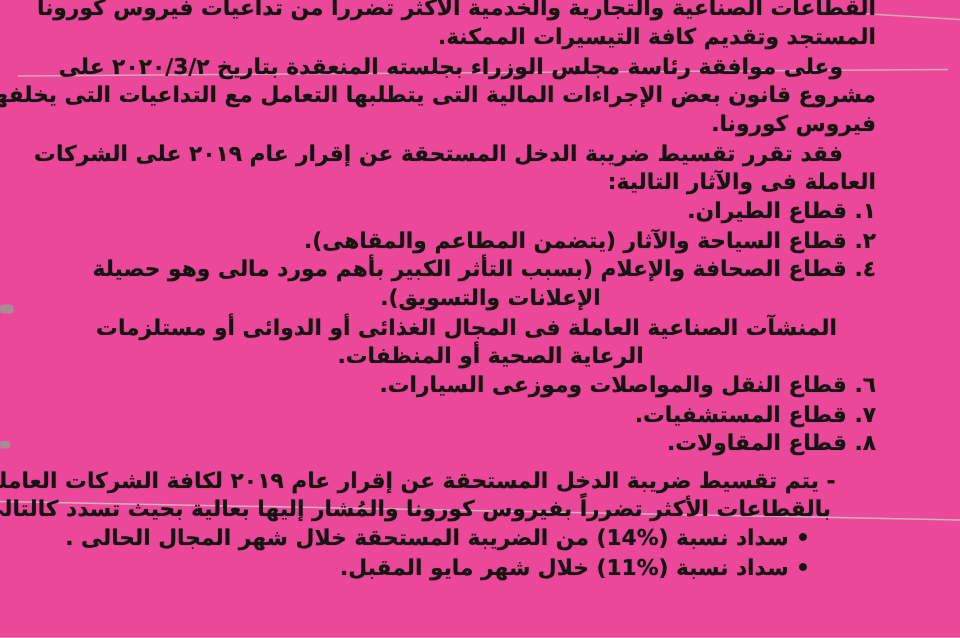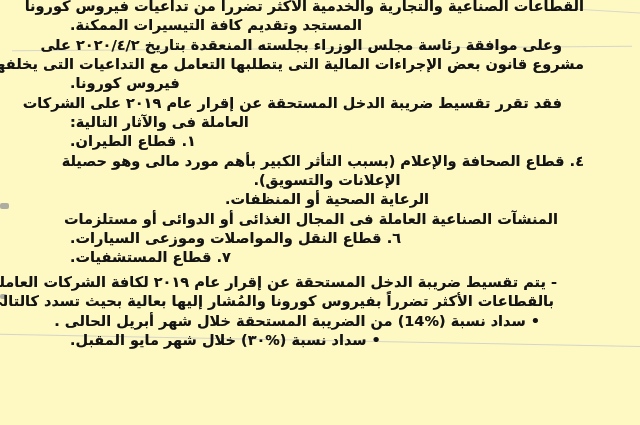--- a/index.html
+++ b/index.html
@@ -1,31 +1,31 @@
 <!DOCTYPE html>
 <html lang="ar"><head>
 <meta charset="utf-8">
 <style>
   html,body{margin:0;padding:0;}
   body{
     width:640px;height:425px;overflow:hidden;position:relative;
     background:#ffffff;
     font-family:"DejaVu Sans",sans-serif;
   }
-  .sheet{position:absolute;inset:0;background:#fef9c3;}
+  .sheet{position:absolute;inset:0;background:#ec4899;}
   .content{
     position:absolute;top:-3px;right:56px;width:514px;
     direction:rtl;unicode-bidi:embed;
     color:#141414;
     font-weight:700;
     font-size:14.5px;
     line-height:19.35px;
     text-shadow:0 0 0.6px rgba(20,20,20,0.5);
   }
-  .ln{white-space:nowrap;text-align:left;}
+  .ln{white-space:nowrap;text-align:right;}
   .full{text-align:justify;text-align-last:justify;}
   .center{text-align:left;text-align-last:center;}
   .indent{text-indent:22px;}
   .i5l2{padding:0 26px;}
   .dash1{margin-right:27px;margin-top:5px;}
   .dash2{margin-right:30px;}
   .bullet{margin-right:44px;}
   
   .art{position:absolute;background:#cacaca;height:1px;}
   .art-line-1{top:48px;left:12px;width:620px;transform:rotate(-0.4deg);opacity:.75;}
@@ -44,35 +44,37 @@
   <div class="art art-line-1"></div>
   <div class="art art-line-2"></div>
   <div class="art-blob art-blob-1"></div>
   <div class="art-blob art-blob-2"></div>
 
   <div class="content">
 
     <div class="ln full">القطاعات الصناعية والتجارية والخدمية الأكثر تضرراً من تداعيات فيروس كورونا</div>
     <div class="ln">المستجد وتقديم كافة التيسيرات الممكنة.</div>
 
-    <div class="ln full indent"><span>وعلى موافقة رئاسة مجلس الوزراء بجلسته المنعقدة بتاريخ </span><span dir="ltr">٢٠٢٠/٤/٢</span><span> على</span></div>
+    <div class="ln full indent"><span>وعلى موافقة رئاسة مجلس الوزراء بجلسته المنعقدة بتاريخ </span><span dir="ltr">٢٠٢٠/3/٢</span><span> على</span></div>
     <div class="ln full">مشروع قانون بعض الإجراءات المالية التى يتطلبها التعامل مع التداعيات التى يخلفها</div>
     <div class="ln">فيروس كورونا.</div>
 
     <div class="ln full indent">فقد تقرر تقسيط ضريبة الدخل المستحقة عن إقرار عام ٢٠١٩ على الشركات</div>
     <div class="ln">العاملة فى والآثار التالية:</div>
 
     <div class="ln">١. قطاع الطيران.</div>
+    <div class="ln">٢. قطاع السياحة والآثار (يتضمن المطاعم والمقاهى).</div>
     <div class="ln full">٤. قطاع الصحافة والإعلام (بسبب التأثر الكبير بأهم مورد مالى وهو حصيلة</div>
     <div class="ln center">الإعلانات والتسويق).</div>
+    <div class="ln full i5l2">المنشآت الصناعية العاملة فى المجال الغذائى أو الدوائى أو مستلزمات</div>
     <div class="ln center">الرعاية الصحية أو المنظفات.</div>
-    <div class="ln full i5l2">المنشآت الصناعية العاملة فى المجال الغذائى أو الدوائى أو مستلزمات</div>
     <div class="ln">٦. قطاع النقل والمواصلات وموزعى السيارات.</div>
     <div class="ln">٧. قطاع المستشفيات.</div>
+    <div class="ln">٨. قطاع المقاولات.</div>
 
     <div class="ln full dash1">- يتم تقسيط ضريبة الدخل المستحقة عن إقرار عام ٢٠١٩ لكافة الشركات العاملة</div>
     <div class="ln full dash2">بالقطاعات الأكثر تضرراً بفيروس كورونا والمُشار إليها بعالية بحيث تسدد كالتالى:</div>
 
-    <div class="ln bullet"><span>• سداد نسبة </span><span dir="ltr">(14%)</span><span> من الضريبة المستحقة خلال شهر أبريل الحالى .</span></div>
-    <div class="ln bullet"><span>• سداد نسبة </span><span dir="ltr">(٣٠%)</span><span> خلال شهر مايو المقبل.</span></div>
+    <div class="ln bullet"><span>• سداد نسبة </span><span dir="ltr">(14%)</span><span> من الضريبة المستحقة خلال شهر المجال الحالى .</span></div>
+    <div class="ln bullet"><span>• سداد نسبة </span><span dir="ltr">(11%)</span><span> خلال شهر مايو المقبل.</span></div>
 
   </div>
 </div>
 
 </body></html>

